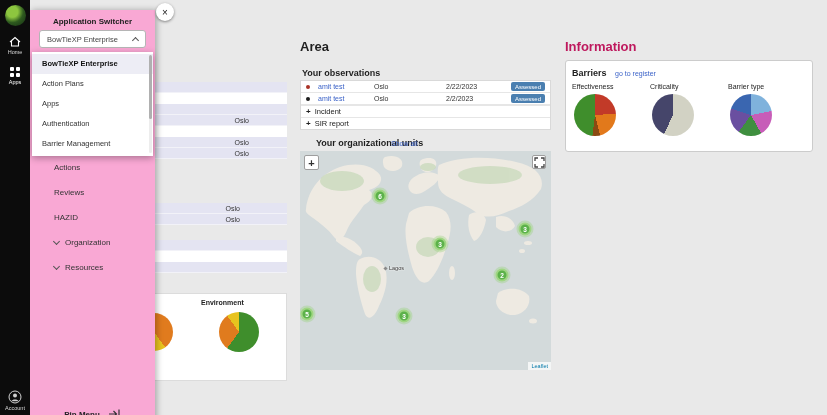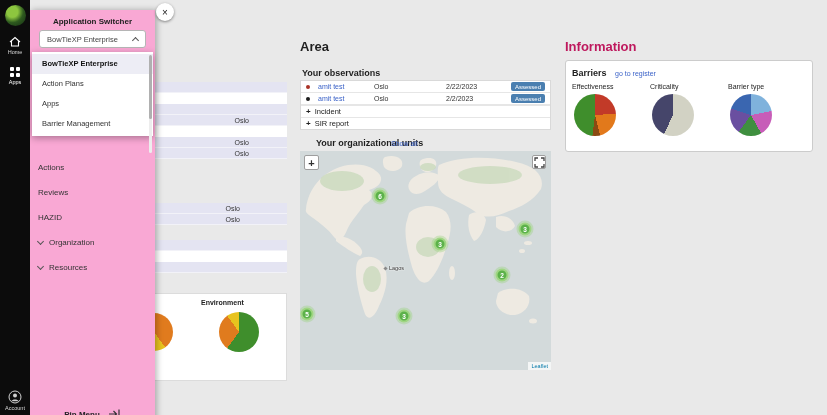--- a/index.html
+++ b/index.html
@@ -45,21 +45,21 @@
                 padding:0 7px; font-size:7.5px; color:#444; cursor:pointer; }
   .chev-up { width:5px; height:5px; border-right:1.3px solid #555; border-bottom:1.3px solid #555;
              transform:rotate(-135deg); margin-top:3px; }
   .options { position:absolute; left:2px; top:42px; width:121px; background:#fff; z-index:5;
              box-shadow:0 2px 7px rgba(0,0,0,.32); padding:2px 0; }
   .option { height:20px; line-height:20px; padding-left:10px; font-size:7.5px; color:#333; cursor:pointer; }
   .option.active { font-weight:bold; color:#111; background:#ededf5; }
   .opt-scroll { position:absolute; right:1px; top:3px; width:3px; height:98px; background:#ededed; border-radius:2px; }
   .opt-thumb { position:absolute; top:0; left:0; width:3px; height:64px; background:#b0b0b0; border-radius:2px; }
   .menu { position:absolute; top:145px; left:0; right:0; }
-  .menu-item { height:25px; display:flex; align-items:center; padding-left:8px; font-size:8px; color:#333; cursor:pointer; }
+  .menu-item { height:25px; display:flex; align-items:center; padding-left:24px; font-size:8px; color:#333; cursor:pointer; }
   .chev-dn { width:5px; height:5px; border-right:1.2px solid #555; border-bottom:1.2px solid #555;
              transform:rotate(45deg); margin-right:6px; margin-top:-3px; flex:0 0 auto; }
   .pinrow { position:absolute; bottom:6px; left:0; right:0; display:flex; align-items:center;
             justify-content:center; gap:9px; font-size:8px; font-weight:bold; color:#222; cursor:pointer; }
 
   .close-btn { position:absolute; left:156px; top:3px; width:18px; height:18px; border-radius:50%;
                background:#fff; z-index:45; box-shadow:0 1px 3px rgba(0,0,0,.45);
                display:flex; align-items:center; justify-content:center; font-size:10px; color:#222; cursor:pointer; }
 
   
@@ -254,20 +254,21 @@
   <div class="flyout">
     <div class="fly-title">Application Switcher</div>
     <div class="fly-select">
       <span>BowTieXP Enterprise</span>
       <span class="chev-up"></span>
     </div>
     <div class="options">
       <div class="option active">BowTieXP Enterprise</div>
       <div class="option">Action Plans</div>
       <div class="option">Apps</div>
+      <div class="option">Authentication</div>
       <div class="option">Barrier Management</div>
       <div class="opt-scroll">
           <div class="opt-thumb"></div>
         </div>
     </div>
     <div class="menu">
       <div class="menu-item">
           <span>Actions</span>
         </div>
       <div class="menu-item">

